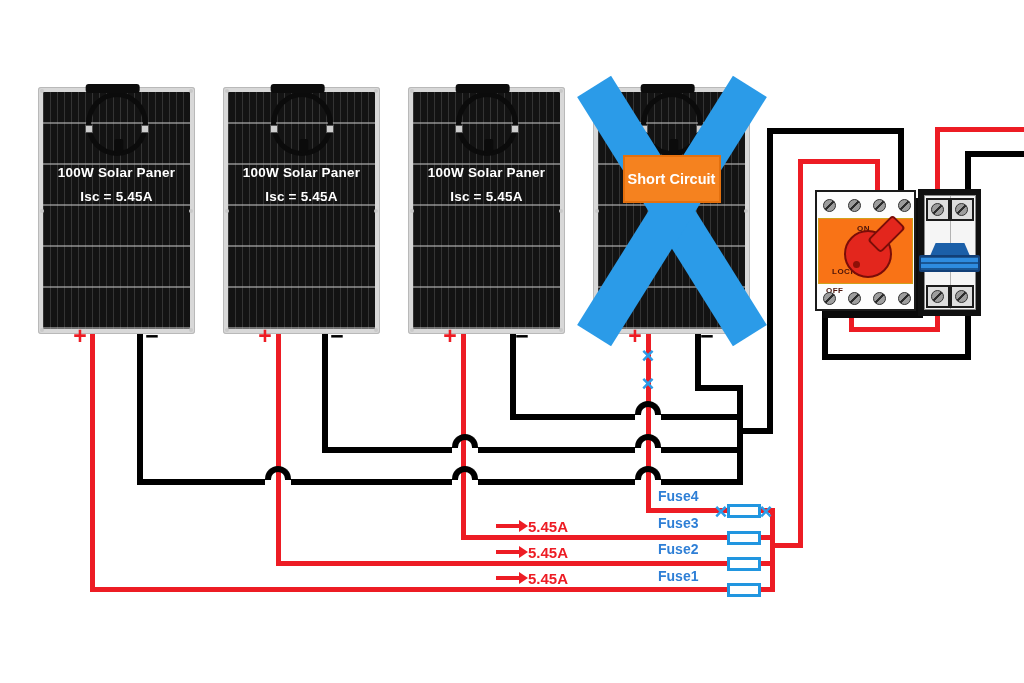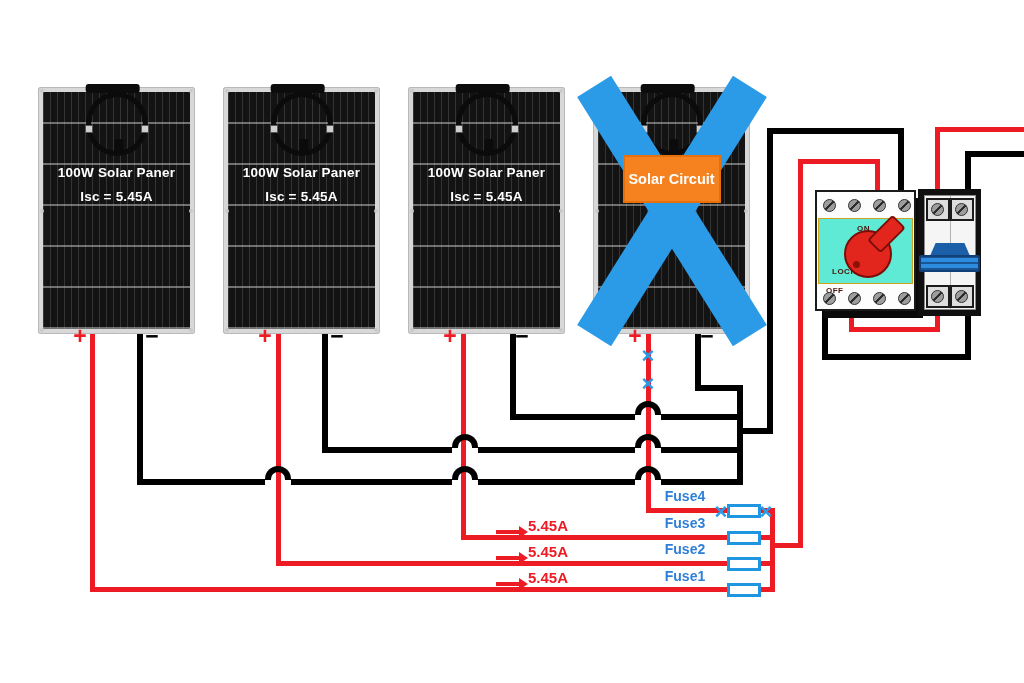--- a/index.html
+++ b/index.html
@@ -42,36 +42,36 @@
   .xbar.b{transform:translate(-50%,-50%) rotate(-58deg);}
   .sc-box{position:absolute;left:50%;top:68px;transform:translateX(-50%);width:98px;height:48px;
           background:#F5821F;border:2px solid #e4700e;box-sizing:border-box;color:#fff;
           font-weight:bold;font-size:14.5px;display:flex;align-items:center;justify-content:center;}
   
   .bmark{position:absolute;color:#2B9BE8;font-weight:bold;font-size:22px;width:20px;
          text-align:center;line-height:1;}
   
   .fuse{position:absolute;left:727px;width:34px;height:14px;background:#fff;
         border:3px solid #2196E0;box-sizing:border-box;}
-  .fuse-label{position:absolute;left:658px;width:54px;text-align:center;color:#2E7FD6;
+  .fuse-label{position:absolute;left:658px;width:54px;text-align:left;color:#2E7FD6;
               font-weight:bold;font-size:14px;}
   
-  .cur{position:absolute;display:flex;align-items:flex-end;gap:8px;color:#ED1C24;
+  .cur{position:absolute;display:flex;align-items:center;gap:8px;color:#ED1C24;
        font-weight:bold;font-size:15px;height:16px;}
   .cur-arrow{position:relative;width:24px;height:4px;background:#ED1C24;}
   .cur-arrow::after{content:"";position:absolute;right:-8px;top:-4px;border-left:9px solid #ED1C24;
        border-top:6px solid transparent;border-bottom:6px solid transparent;}
   
   .sw-shadow{position:absolute;left:823px;top:198px;width:100px;height:120px;background:#0a0a0a;}
   .sw-body{position:absolute;left:815px;top:190px;width:101px;height:121px;background:#fdfdfd;
            border:2px solid #1a1a1a;box-sizing:border-box;}
   .screw{position:absolute;width:13px;height:13px;border-radius:50%;box-sizing:border-box;
          border:1px solid #333;background:
          linear-gradient(135deg, transparent 42%, #2c2c2c 42%, #2c2c2c 58%, transparent 58%),#9d9d9d;}
-  .sw-yellow{position:absolute;left:1px;top:26px;width:95px;height:66px;background:#5eead4;
+  .sw-yellow{position:absolute;left:1px;top:26px;width:95px;height:66px;background:#f97316;
              border:1px solid #cfa11d;box-sizing:border-box;}
   .sw-txt{position:absolute;color:#4a130a;font-weight:bold;font-size:8px;letter-spacing:.5px;}
   .knob{position:absolute;left:25px;top:11px;width:48px;height:48px;border-radius:50%;
         background:#E3261D;border:2px solid #7a0d08;box-sizing:border-box;}
   .knob-handle{position:absolute;left:58px;top:-3px;width:19px;height:36px;background:#E3261D;
         border:2px solid #7a0d08;border-radius:4px;box-sizing:border-box;transform:rotate(45deg);}
   .knob-key{position:absolute;left:34px;top:42px;width:7px;height:7px;border-radius:50%;
         background:#8f1007;}
   
   .bk-frame{position:absolute;left:918px;top:189px;width:63px;height:127px;background:#101010;}
@@ -231,21 +231,21 @@
     <div class="screws"></div>
     <div class="cable-ring"></div>
     <div class="cable-bar"></div>
     <div class="cable-plug">
         <i></i>
         <i></i>
       </div>
     <div class="cable-tail"></div>
     <div class="xbar a"></div>
     <div class="xbar b"></div>
-    <div class="sc-box">Solar Circuit</div>
+    <div class="sc-box">Short Circuit</div>
     <span class="term t-plus">+</span>
     <span class="term t-minus">−</span>
   </div>
 
   <div class="sw-shadow"></div>
   <div class="sw-body">
     <div class="screw" style="left:6px;top:7px;"></div>
     <div class="screw" style="left:31px;top:7px;"></div>
     <div class="screw" style="left:56px;top:7px;"></div>
     <div class="screw" style="left:81px;top:7px;"></div>

